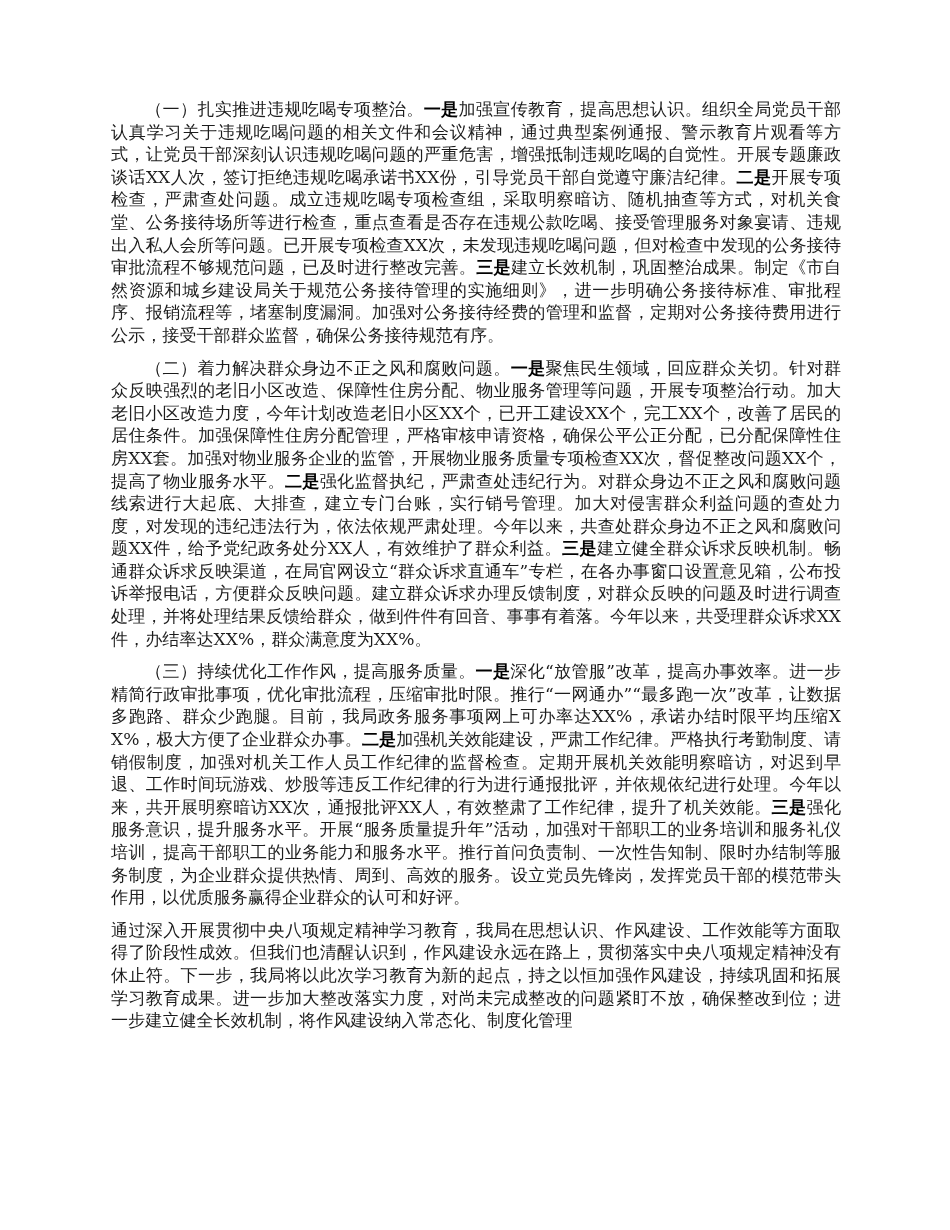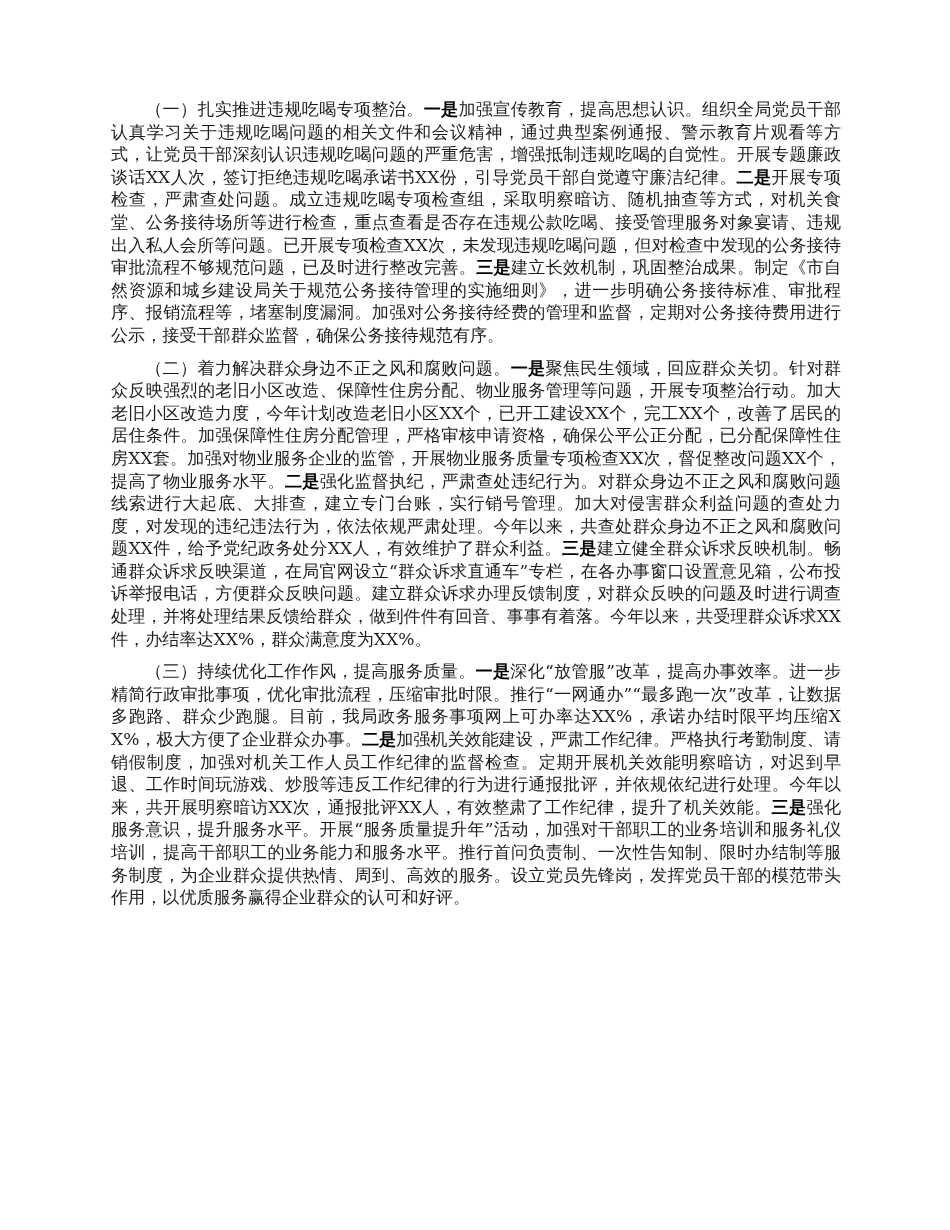--- a/index.html
+++ b/index.html
@@ -51,14 +51,15 @@
   }
 </style>
 </head>
 <body>
 
 <div id="page">
   <div id="doc-body">
       <p class="para indent"><span>（一）扎实推进违规吃喝专项整治。</span><b class="lead">一是</b><span>加强宣传教育，提高思想认识。组织全局党员干部认真学习关于违规吃喝问题的相关文件和会议精神，通过典型案例通报、警示教育片观看等方式，让党员干部深刻认识违规吃喝问题的严重危害，增强抵制违规吃喝的自觉性。开展专题廉政谈话XX人次，签订拒绝违规吃喝承诺书XX份，引导党员干部自觉遵守廉洁纪律。</span><b class="lead">二是</b><span>开展专项检查，严肃查处问题。成立违规吃喝专项检查组，采取明察暗访、随机抽查等方式，对机关食堂、公务接待场所等进行检查，重点查看是否存在违规公款吃喝、接受管理服务对象宴请、违规出入私人会所等问题。已开展专项检查XX次，未发现违规吃喝问题，但对检查中发现的公务接待审批流程不够规范问题，已及时进行整改完善。</span><b class="lead">三是</b><span>建立长效机制，巩固整治成果。制定《市自然资源和城乡建设局关于规范公务接待管理的实施细则》，进一步明确公务接待标准、审批程序、报销流程等，堵塞制度漏洞。加强对公务接待经费的管理和监督，定期对公务接待费用进行公示，接受干部群众监督，确保公务接待规范有序。</span></p>
       <p class="para indent"><span>（二）着力解决群众身边不正之风和腐败问题。</span><b class="lead">一是</b><span>聚焦民生领域，回应群众关切。针对群众反映强烈的老旧小区改造、保障性住房分配、物业服务管理等问题，开展专项整治行动。加大老旧小区改造力度，今年计划改造老旧小区XX个，已开工建设XX个，完工XX个，改善了居民的居住条件。加强保障性住房分配管理，严格审核申请资格，确保公平公正分配，已分配保障性住房XX套。加强对物业服务企业的监管，开展物业服务质量专项检查XX次，督促整改问题XX个，提高了物业服务水平。</span><b class="lead">二是</b><span>强化监督执纪，严肃查处违纪行为。对群众身边不正之风和腐败问题线索进行大起底、大排查，建立专门台账，实行销号管理。加大对侵害群众利益问题的查处力度，对发现的违纪违法行为，依法依规严肃处理。今年以来，共查处群众身边不正之风和腐败问题XX件，给予党纪政务处分XX人，有效维护了群众利益。</span><b class="lead">三是</b><span>建立健全群众诉求反映机制。畅通群众诉求反映渠道，在局官网设立“群众诉求直通车”专栏，在各办事窗口设置意见箱，公布投诉举报电话，方便群众反映问题。建立群众诉求办理反馈制度，对群众反映的问题及时进行调查处理，并将处理结果反馈给群众，做到件件有回音、事事有着落。今年以来，共受理群众诉求XX件，办结率达XX%，群众满意度为XX%。</span></p>
       <p class="para indent"><span>（三）持续优化工作作风，提高服务质量。</span><b class="lead">一是</b><span>深化“放管服”改革，提高办事效率。进一步精简行政审批事项，优化审批流程，压缩审批时限。推行“一网通办”“最多跑一次”改革，让数据多跑路、群众少跑腿。目前，我局政务服务事项网上可办率达XX%，承诺办结时限平均压缩XX%，极大方便了企业群众办事。</span><b class="lead">二是</b><span>加强机关效能建设，严肃工作纪律。严格执行考勤制度、请销假制度，加强对机关工作人员工作纪律的监督检查。定期开展机关效能明察暗访，对迟到早退、工作时间玩游戏、炒股等违反工作纪律的行为进行通报批评，并依规依纪进行处理。今年以来，共开展明察暗访XX次，通报批评XX人，有效整肃了工作纪律，提升了机关效能。</span><b class="lead">三是</b><span>强化服务意识，提升服务水平。开展“服务质量提升年”活动，加强对干部职工的业务培训和服务礼仪培训，提高干部职工的业务能力和服务水平。推行首问负责制、一次性告知制、限时办结制等服务制度，为企业群众提供热情、周到、高效的服务。设立党员先锋岗，发挥党员干部的模范带头作用，以优质服务赢得企业群众的认可和好评。</span></p>
+      <p class="para noindent"><span>通过深入开展贯彻中央八项规定精神学习教育，我局在思想认识、作风建设、工作效能等方面取得了阶段性成效。但我们也清醒认识到，作风建设永远在路上，贯彻落实中央八项规定精神没有休止符。下一步，我局将以此次学习教育为新的起点，持之以恒加强作风建设，持续巩固和拓展学习教育成果。进一步加大整改落实力度，对尚未完成整改的问题紧盯不放，确保整改到位；进一步建立健全长效机制，将作风建设纳入常态化、制度化管理</span></p>
     </div>
 </div>
 
 </body></html>

